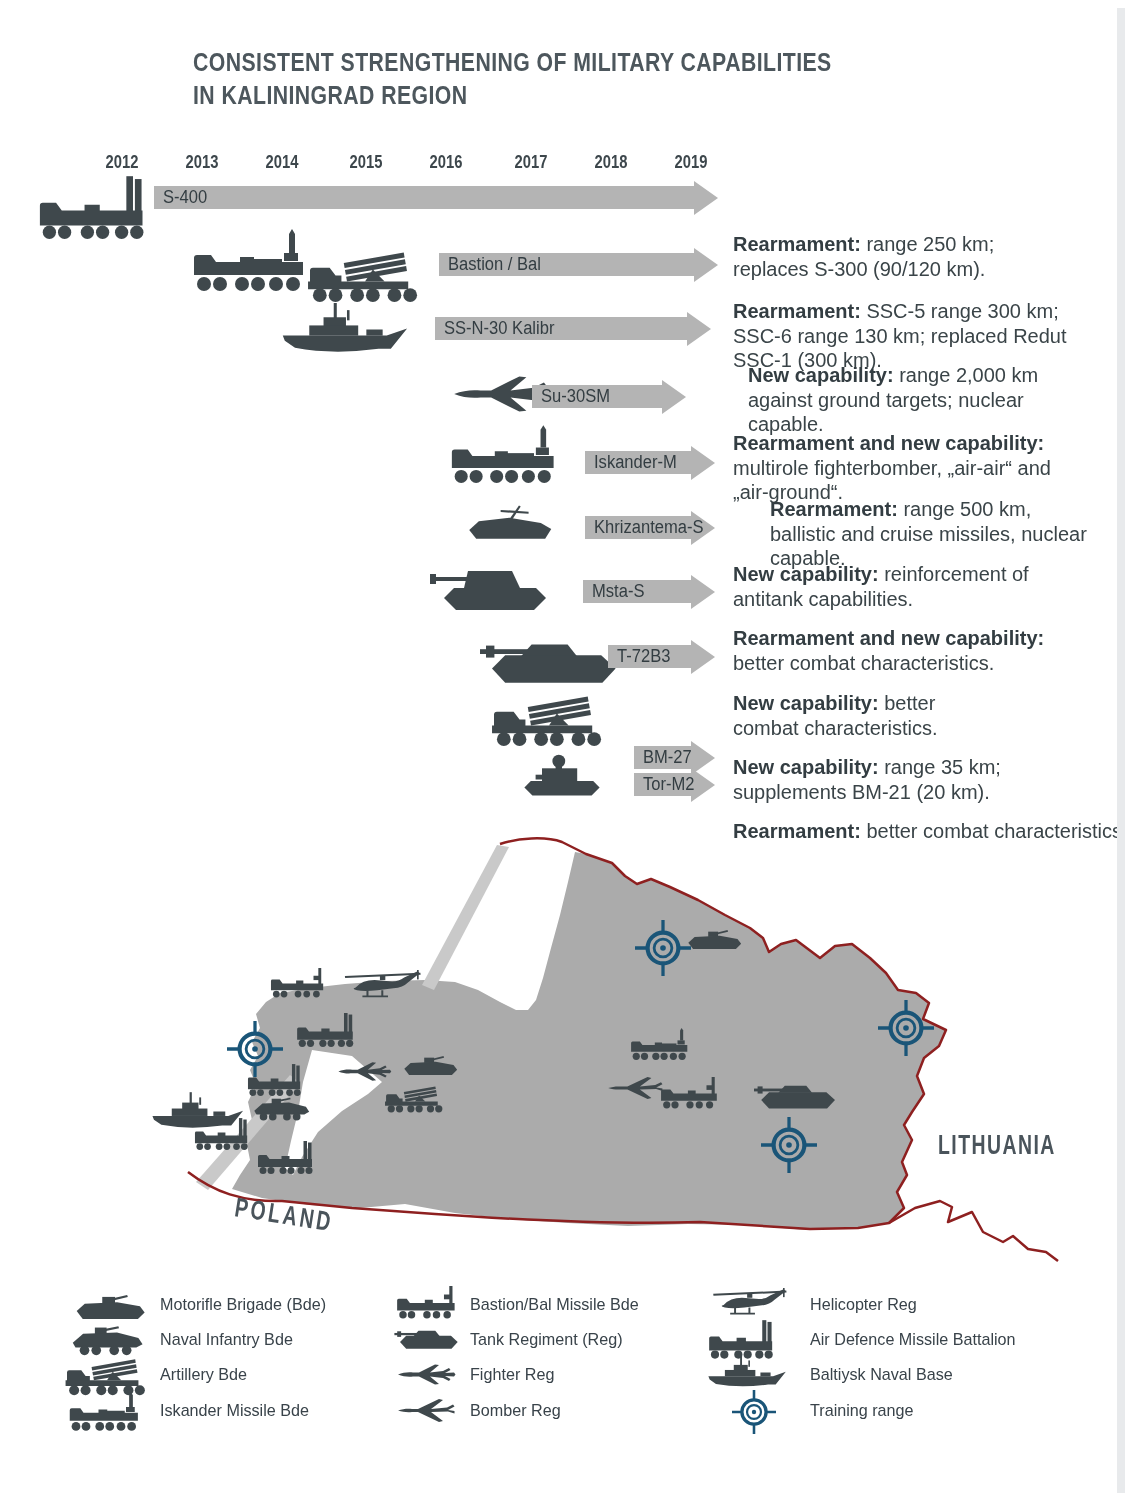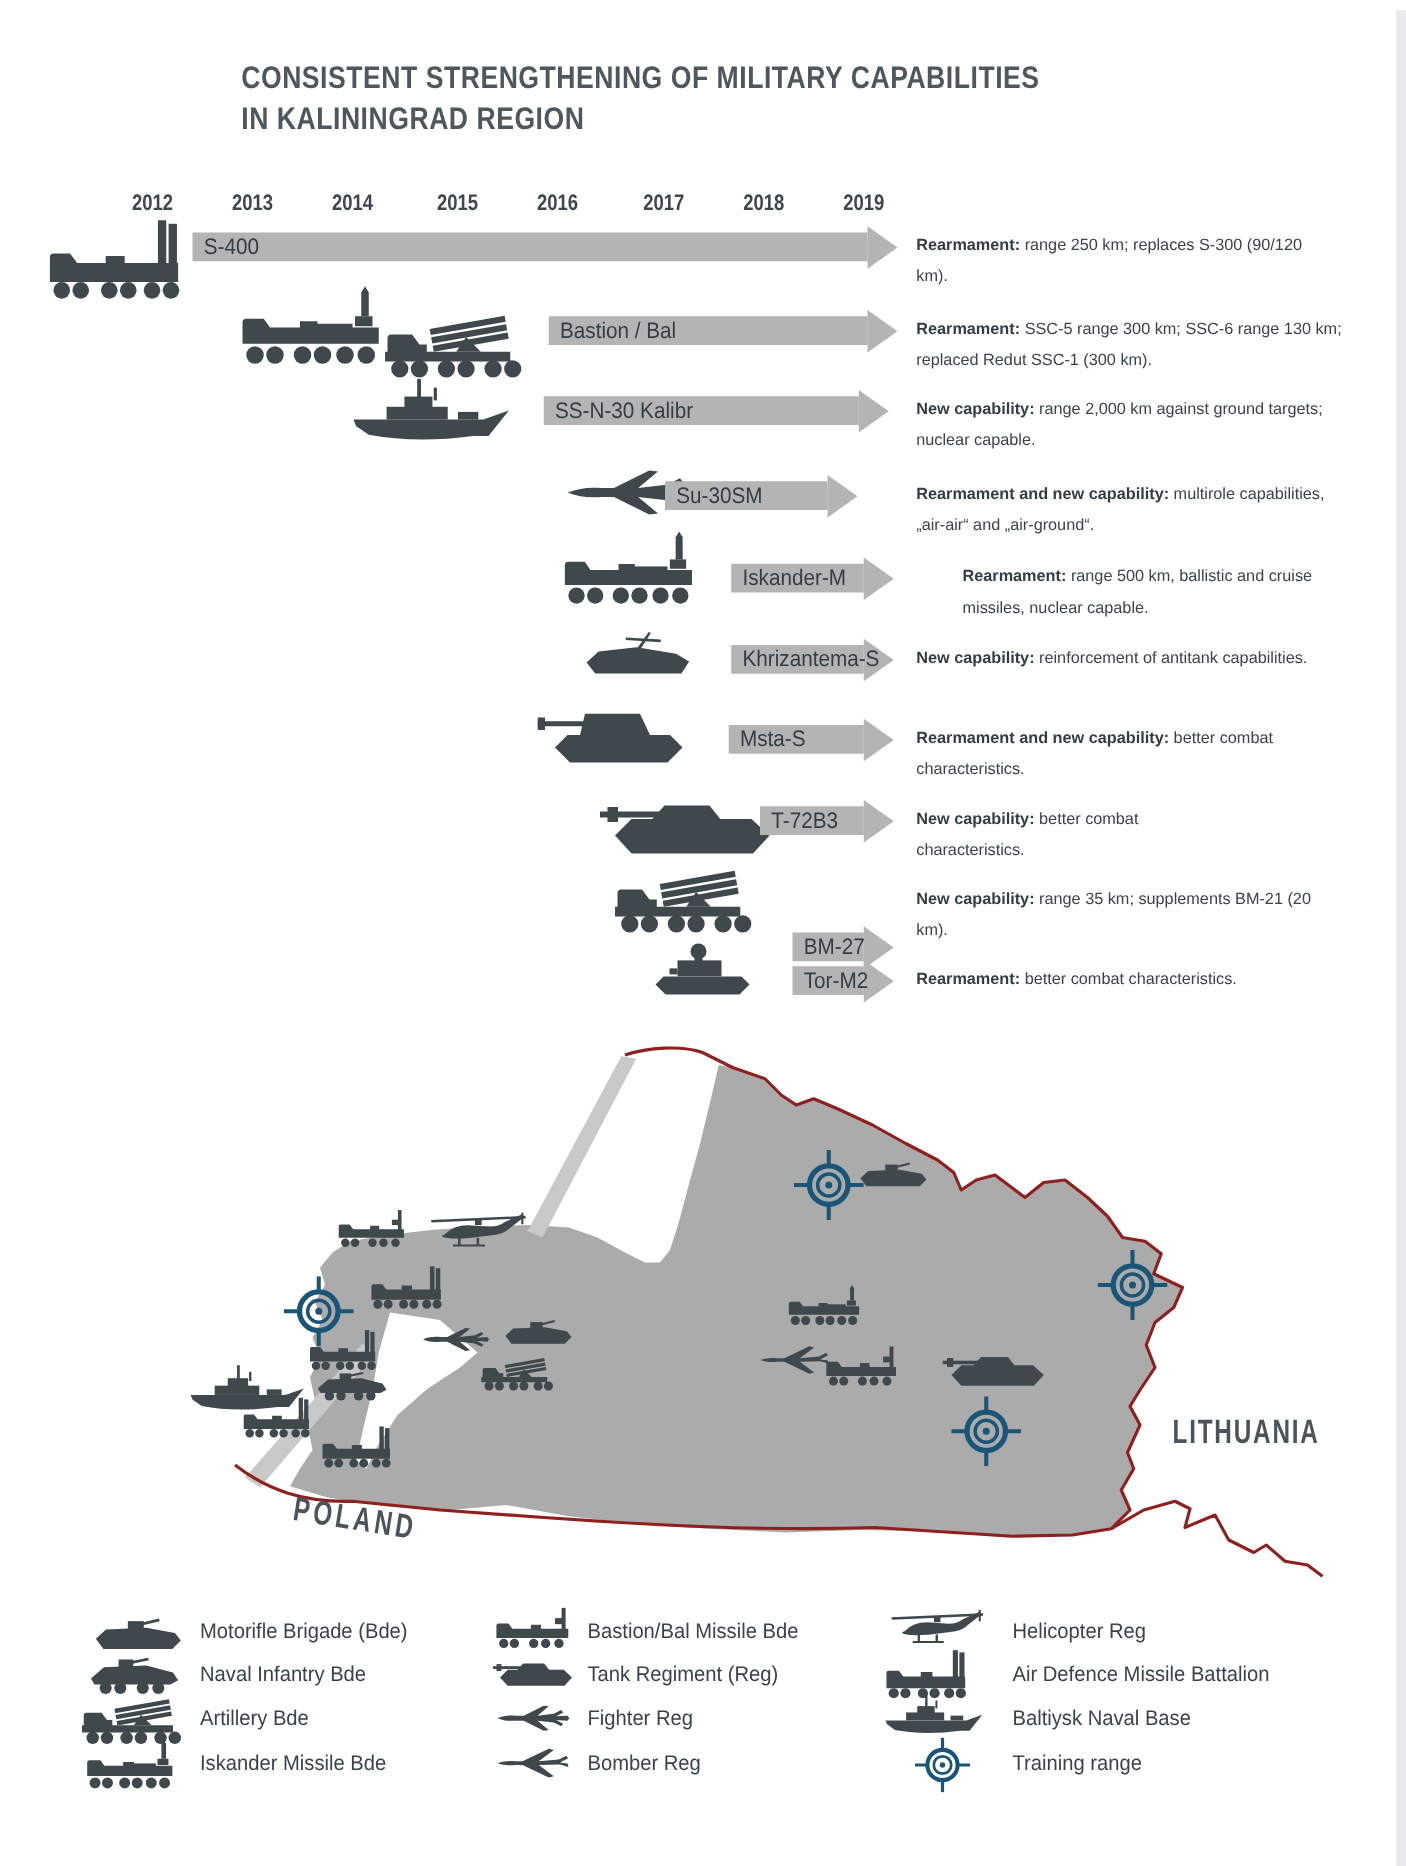--- a/index.html
+++ b/index.html
@@ -18,21 +18,21 @@
 
   
   .arrow{position:absolute;height:23px;background:#b4b4b4;}
   .arrow::after{content:"";position:absolute;right:-24px;top:-5.5px;width:0;height:0;
         border-left:24px solid #b4b4b4;border-top:17px solid transparent;
         border-bottom:17px solid transparent;}
   .alabel{position:absolute;left:9px;top:0;line-height:23px;font-size:18px;color:#333d42;
         transform:scaleX(.92);transform-origin:left center;white-space:nowrap;z-index:2;}
 
   
-  .desc{position:absolute;font-size:13px;line-height:24.5px;color:#3a4448;}
+  .desc{position:absolute;font-size:20px;line-height:24.5px;color:#3a4448;margin-top:48px;}
   .desc b{color:#333d42;}
 
   .veh{color:#3f484c;}
   .tgt{color:#1a5578;}
 
   
   .maplabel{font-size:27px;color:#4a545b;letter-spacing:2px;font-weight:bold;
         transform-origin:left center;white-space:nowrap;}
 
   
@@ -232,32 +232,32 @@
   <div class="desc" style="left:733px;top:251px;width:345px">
     <b>Rearmament:</b><span> SSC-5 range 300 km; SSC-6 range 130 km; replaced Redut SSC-1 (300 km).</span>
   </div>
 
   <svg class="abs veh" style="left:276px;top:303px" width="144" height="53">
       <use href="#sym-ship"></use>
     </svg>
   <div class="arrow" style="left:435px;top:317px;width:252px">
     <span class="alabel">SS-N-30 Kalibr</span>
   </div>
-  <div class="desc" style="left:733px;top:315px;width:330px">
+  <div class="desc" style="left:748px;top:315px;width:330px">
     <b>New capability:</b><span> range 2,000 km against ground targets; nuclear capable.</span>
   </div>
 
   <svg class="abs veh" style="left:454px;top:372px" width="106" height="44">
       <use href="#sym-fighter"></use>
     </svg>
   <div class="arrow" style="left:532px;top:385px;width:130px">
     <span class="alabel">Su-30SM</span>
   </div>
   <div class="desc" style="left:733px;top:383px;width:335px">
-    <b>Rearmament and new capability:</b><span> multirole capabilities, „air-air“ and „air-ground“.</span>
+    <b>Rearmament and new capability:</b><span> multirole fighterbomber, „air-air“ and „air-ground“.</span>
   </div>
 
   <svg class="abs veh" style="left:450px;top:425px" width="112" height="60">
       <use href="#sym-iskander-truck"></use>
     </svg>
   <div class="arrow" style="left:585px;top:451px;width:106px">
     <span class="alabel">Iskander-M</span>
   </div>
   <div class="desc" style="left:770px;top:449px;width:330px">
     <b>Rearmament:</b><span> range 500 km, ballistic and cruise missiles, nuclear capable.</span>

